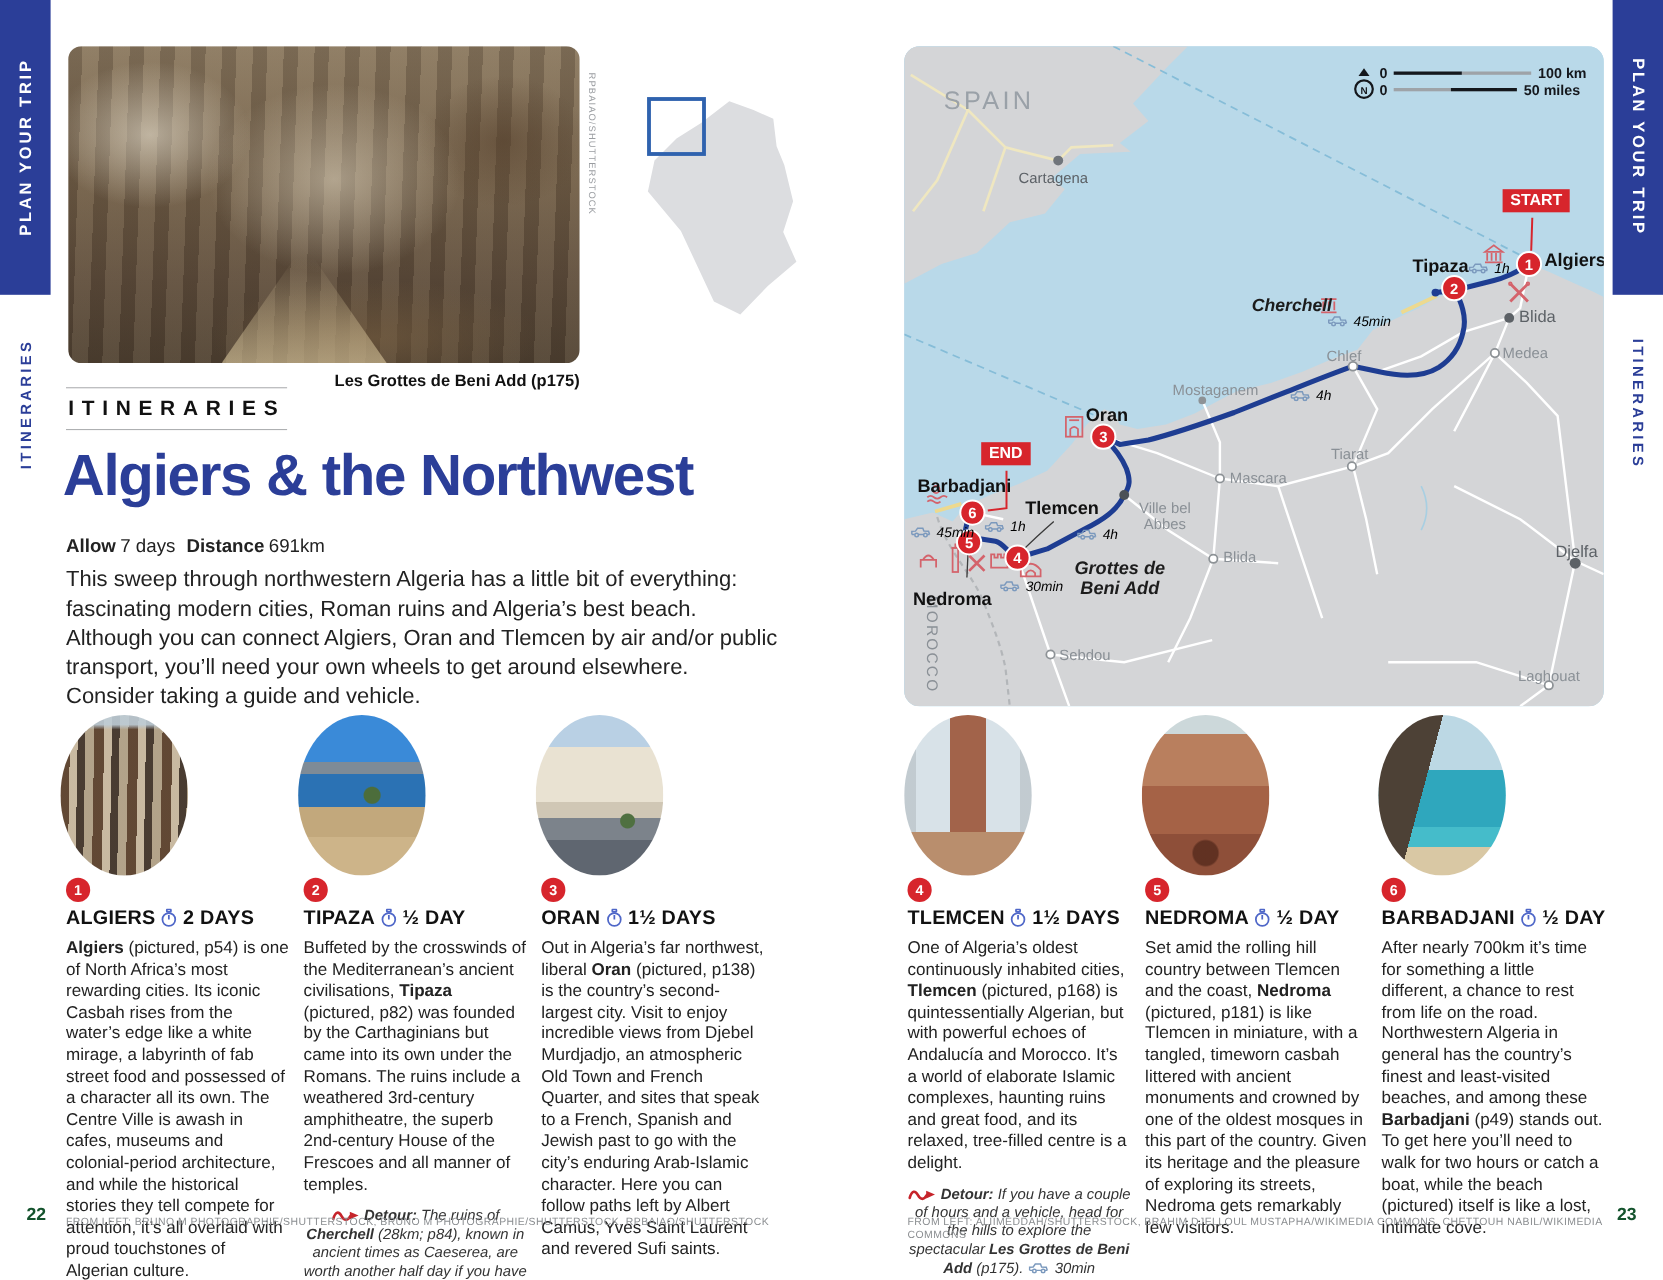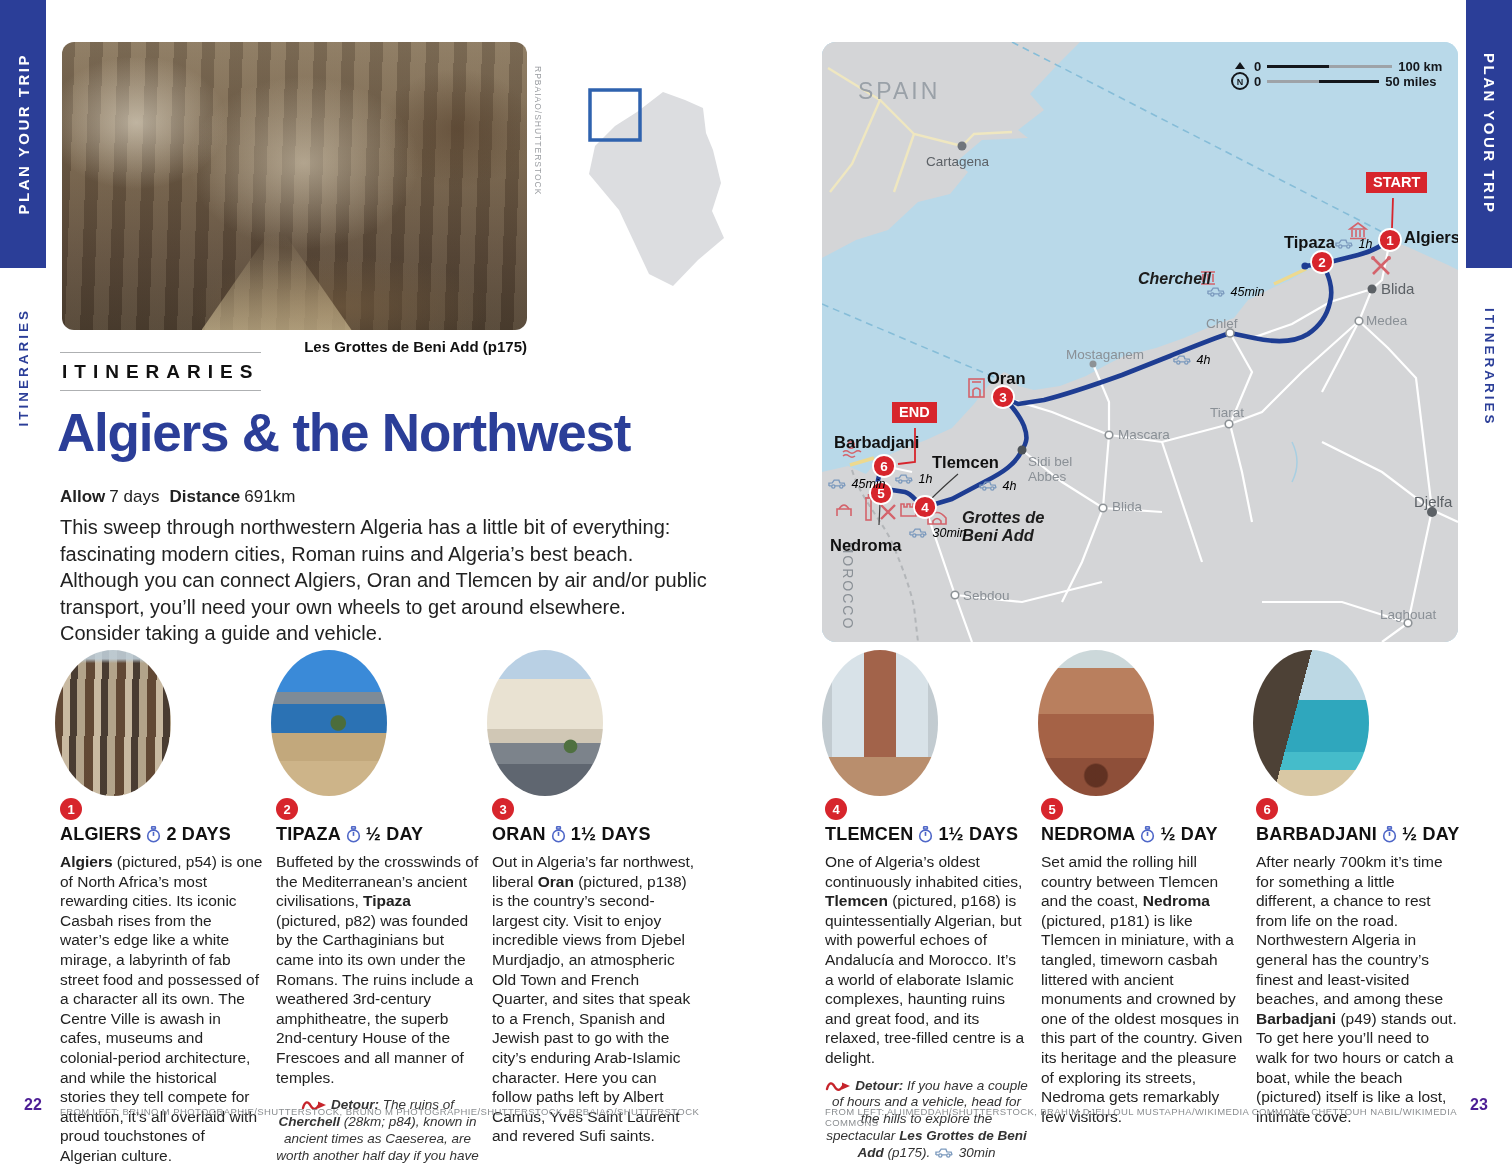--- a/index.html
+++ b/index.html
@@ -76,21 +76,21 @@
   .stopwatch circle,.stopwatch line,.stopwatch rect{stroke:#4f67c8;stroke-width:1.7;fill:none;}
   .stop-body{margin:7px 0 0 0;font-size:15.5px;line-height:19.6px;color:#222;}
   .detour{margin:10px 0 0 0;font-size:13.5px;line-height:16.8px;color:#333;text-align:center;}
   .detour-icon{width:27px;height:13px;vertical-align:-2px;margin-right:3px;}
   .car-icon{width:19px;height:11px;vertical-align:-1px;margin:0 1px;}
   .car-icon path,.car-icon circle{stroke:#7b99bd;stroke-width:1.4;fill:none;}
 
   
   .map-panel{left:822px;top:42px;width:636px;height:600px;border-radius:14px;overflow:hidden;background:#b9d9e9;}
   .map-panel svg.geo{position:absolute;left:0;top:0;}
-  .mlbl{position:absolute;white-space:nowrap;}
+  .mlbl{position:absolute;white-space:nowrap;text-align:center;}
   .major{font-weight:700;font-size:16.5px;color:#111;}
   .town{font-size:13.5px;color:#8a9096;}
   .town-dark{font-size:15px;color:#5c6166;}
   .itl{font-weight:700;font-style:italic;font-size:16px;color:#1c1c1c;}
   .mtime{position:absolute;white-space:nowrap;font-size:12.5px;color:#000000;}
   .spain-lbl{font-size:23px;letter-spacing:3px;color:#9aa1a8;}
   .morocco-lbl{position:absolute;left:-32px;top:536px;width:116px;text-align:center;transform:rotate(90deg);
       font-size:14px;letter-spacing:2px;color:#8a9096;}
   .endpoint{position:absolute;background:#d7252c;color:#fff;font-weight:700;font-size:14.5px;padding:2px 7px 3px;}
   .sidibel{width:62px;white-space:normal;line-height:15px;}
@@ -98,21 +98,21 @@
 
   
   .scalebar{position:absolute;left:432px;top:17px;font-size:13px;font-weight:700;color:#14171c;}
   .scalerow{display:flex;align-items:center;gap:6px;height:15px;}
   .bar{display:flex;height:3.5px;}
   .bar i{display:block;height:3.5px;}
   .north{position:absolute;left:408px;top:19px;}
 
   
   .footer{font-size:9.5px;letter-spacing:.4px;color:#8a8d90;top:1106px;}
-  .pagenum{font-weight:700;font-size:16px;color:#4c1d95;top:1096px;}
+  .pagenum{font-weight:700;font-size:16px;color:#14532d;top:1096px;}
 </style>
 </head>
 <body>
 
 <div class="abs tab-blue left" style="left:0;top:0">
   <span>PLAN YOUR TRIP</span>
 </div>
 <div class="abs tab-itin left" style="left:0;top:282px">
   <span>ITINERARIES</span>
 </div>
@@ -431,21 +431,21 @@
   <span class="mlbl town" style="left:244px;top:305px">Mostaganem</span>
   <span class="mtime" style="left:350px;top:311px"><svg class="car-icon" viewBox="0 0 20 11">
         <path d="M1,8 L1,5 L4.5,4.8 L6.5,2 L11.5,2 L12.5,4.8 L17,5 L18,8 M1,8 L3.8,8 M7.4,8 L12.2,8 M15.8,8 L18,8"></path>
         <circle cx="5.6" cy="8.6" r="1.7"></circle>
         <circle cx="14" cy="8.6" r="1.7"></circle>
       </svg><span class="i"> 4h</span></span>
   <span class="mlbl major" style="left:165px;top:327px">Oran</span>
   <span class="mlbl town" style="left:296px;top:385px">Mascara</span>
   <span class="mlbl town" style="left:388px;top:363px">Tiarat</span>
   <span class="mlbl town" style="left:290px;top:457px">Blida</span>
-  <span class="mlbl town sidibel" style="left:206px;top:412px">Sidi bel Abbes</span>
+  <span class="mlbl town sidibel" style="left:206px;top:412px">Ville bel Abbes</span>
   <span class="mtime" style="left:156px;top:437px"><svg class="car-icon" viewBox="0 0 20 11">
         <path d="M1,8 L1,5 L4.5,4.8 L6.5,2 L11.5,2 L12.5,4.8 L17,5 L18,8 M1,8 L3.8,8 M7.4,8 L12.2,8 M15.8,8 L18,8"></path>
         <circle cx="5.6" cy="8.6" r="1.7"></circle>
         <circle cx="14" cy="8.6" r="1.7"></circle>
       </svg><span class="i"> 4h</span></span>
   <span class="mlbl major" style="left:110px;top:411px">Tlemcen</span>
   <span class="mlbl itl grotteslbl" style="left:140px;top:466px">Grottes de Beni Add</span>
   <span class="mtime" style="left:86px;top:484px"><svg class="car-icon" viewBox="0 0 20 11">
         <path d="M1,8 L1,5 L4.5,4.8 L6.5,2 L11.5,2 L12.5,4.8 L17,5 L18,8 M1,8 L3.8,8 M7.4,8 L12.2,8 M15.8,8 L18,8"></path>
         <circle cx="5.6" cy="8.6" r="1.7"></circle>

